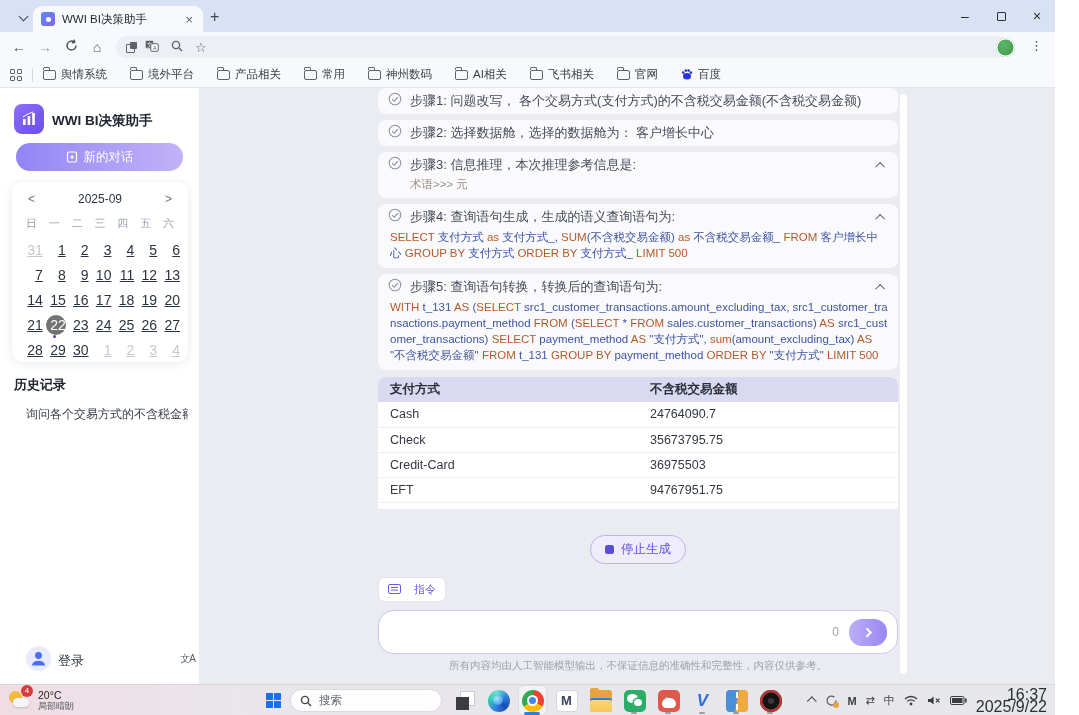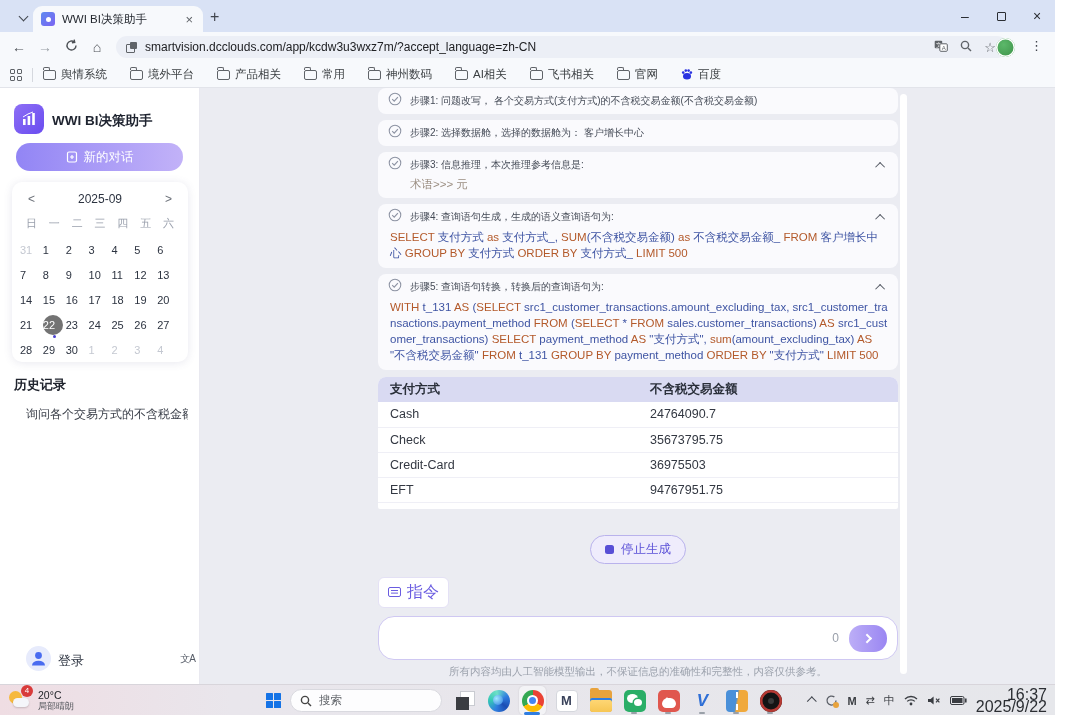--- a/index.html
+++ b/index.html
@@ -49,53 +49,53 @@
   .sidebar { position:absolute; left:0; top:0; bottom:0; width:200px; background:#fff; border-right:1px solid #e9e9f0; }
   .logo { position:absolute; left:14px; top:16px; width:30px; height:30px; border-radius:8px; background:linear-gradient(135deg,#8d6ff5,#6a4cf0); display:flex; align-items:center; justify-content:center; }
   .app-title { position:absolute; left:52px; top:24px; font-size:13.5px; font-weight:bold; color:#1f2430; }
   .new-chat { position:absolute; left:16px; top:55px; width:167px; height:28px; border-radius:14px; background:linear-gradient(90deg,#9285f5,#c2b2f8); display:flex; align-items:center; justify-content:center; gap:6px; color:#fff; font-size:12.5px; }
   .cal { position:absolute; left:12px; top:94px; width:176px; height:180px; background:#fff; border-radius:10px; box-shadow:0 1px 8px rgba(90,90,140,.14); padding:8px 8px 4px; }
   .cal-head { display:flex; align-items:center; justify-content:space-between; padding:0 8px; height:18px; }
   .cal-arrow { font-size:12px; color:#6b7078; }
   .cal-month { font-size:12px; color:#2c3340; }
   .cal-grid { display:grid; grid-template-columns:repeat(7,1fr); margin-top:6px; }
   .wd { text-align:center; font-size:11px; color:#9aa0ad; height:18px; line-height:18px; }
-  .day { position:relative; text-align:left; font-size:11px; color:#2c3340; height:25px; line-height:25px; }
+  .day { position:relative; text-align:right; font-size:14px; color:#2c3340; height:25px; line-height:25px;text-decoration:underline; }
   .day.muted { color:#c4c8d1; }
   .day.selected span { display:inline-block; width:20px; height:20px; line-height:20px; border-radius:50%; background:#737373; color:#fff; }
   .day.selected::after { content:""; position:absolute; left:50%; bottom:0px; width:3px; height:3px; margin-left:-1.5px; border-radius:50%; background:#4b42cf; }
   .hist-title { position:absolute; left:14px; top:288px; font-size:13px; font-weight:bold; color:#20242e; }
   .hist-item { position:absolute; left:26px; top:318px; width:162px; font-size:12px; color:#3a3f49; white-space:nowrap; overflow:hidden; }
   .side-bottom { position:absolute; left:12px; bottom:10px; width:100%; height:28px; }
   .login-avatar { position:absolute; left:14px; top:0; width:25px; height:25px; border-radius:50%; background:#e7ebfc; }
   .login-label { position:absolute; left:46px; top:6px; font-size:13px; color:#2c3340; }
   .lang-ic { position:absolute; right:16px; top:6px; font-size:10px; color:#555b66; letter-spacing:-1px; }
 
   .main { position:absolute; left:200px; right:0; top:0; bottom:0; }
   .content { position:absolute; left:178px; top:0; width:520px; }
   .scrollstrip { position:absolute; left:700px; top:6px; bottom:10px; width:7px; background:#fff; border-radius:4px; }
 
   .step-card { background:#fafafd; border-radius:8px; padding:4px 10px; margin-bottom:6px; }
   .step-head { display:flex; align-items:center; gap:8px; min-height:15px; }
-  .step-title { flex:1; font-size:10px; color:#454b57; }
+  .step-title { flex:1; font-size:13px; color:#454b57; }
   .step-chev { width:7px; height:7px; border-left:1.5px solid #555a64; border-top:1.5px solid #555a64; transform:rotate(45deg) translateY(2px); margin-right:3px; }
   .step-note { margin:3px 0 2px 22px; font-size:11.5px; color:#9b8e82; }
   .step-sql { margin:3px 0 3px 2px; font-size:11.5px; line-height:16px; word-break:break-all; }
   .tk-k { color:#b3592a; } .tk-t { color:#3e54a3; }
 
   .result-table { margin-top:7px; background:#fff; border-radius:8px 8px 0 0; overflow:hidden; width:100%; border-collapse:collapse; }
   .result-table th { background:#d9daf2; font-size:12.5px; font-weight:bold; color:#2a2f3a; text-align:left; height:25px; padding:0 12px; }
   .result-table td { font-size:12.5px; color:#333842; height:25px; padding:0 12px; border-bottom:1px solid #efeff6; }
   .table-tail { background:#fff; height:6px; border-radius:0 0 2px 2px; }
 
   .stop-row { margin-top:26px; text-align:center; }
   .stop-btn { display:inline-flex; align-items:center; gap:7px; padding:5px 14px; border-radius:15px; border:1px solid #b9b2ec; background:#efecfc; color:#5a4fd7; font-size:12.5px; }
   .stop-ic { width:9px; height:9px; border-radius:2.5px; background:#584fd6; }
   .cmd-row { margin-top:13px; }
-  .cmd-btn { display:inline-flex; align-items:center; gap:6px; padding:4px 9px; border-radius:6px; border:1px solid #e4e1f5; background:#fff; color:#6a5ce0; font-size:16px; }
+  .cmd-btn { display:inline-flex; align-items:center; gap:13px; padding:4px 9px; border-radius:6px; border:1px solid #e4e1f5; background:#fff; color:#6a5ce0; font-size:11px; }
   .cmd-ic { width:13px; height:10px; border:1.3px solid #6a5ce0; border-radius:2px; position:relative; }
   .cmd-ic::after { content:""; position:absolute; left:2px; top:2px; width:7px; height:1.2px; background:#6a5ce0; box-shadow:0 2.6px 0 #6a5ce0; }
   .input-wrap { margin-top:8px; position:relative; height:44px; border:1.5px solid #cfc8f2; border-radius:16px; background:#fff; }
   .chat-input { position:absolute; left:14px; top:6px; right:110px; bottom:6px; font-size:12.5px; color:#333; outline:none; }
   .counter { position:absolute; right:58px; top:14px; font-size:12px; color:#9aa0ab; }
   .send-btn { position:absolute; right:10px; top:8px; width:38px; height:27px; border-radius:13px; background:linear-gradient(90deg,#bcaef7,#9a86f2); display:flex; align-items:center; justify-content:center; }
   .send-chev { width:7px; height:7px; border-right:2px solid #fff; border-top:2px solid #fff; transform:rotate(45deg) translate(-1px,1px); }
   .disclaimer { margin-top:5px; text-align:center; font-size:10.5px; color:#9ba1ac; }
 
   
@@ -176,21 +176,20 @@
     <span class="nav-ic dim">→</span>
     <span class="nav-ic">
       <svg width="13" height="13" viewBox="0 0 13 13">
           <path d="M11 6.5 a4.5 4.5 0 1 1 -1.6-3.4" fill="none" stroke="#4d5156" stroke-width="1.4"></path>
           <path d="M9.2 0.6 l0.5 2.8 -2.8 0.4" fill="none" stroke="#4d5156" stroke-width="1.4"></path>
         </svg>
     </span>
     <span class="nav-ic">⌂</span>
     <div class="addr">
       <span class="site-ic"></span>
-      <span class="url">smartvision.dcclouds.com/app/kcdw3u3wxz7m/?accept_language=zh-CN</span>
       <span class="addr-right">
         <span>
           <svg width="14" height="12" viewBox="0 0 14 12">
               <rect x="0.7" y="0.7" width="7.5" height="7.5" rx="1" fill="#5f6368"></rect>
               <text x="2" y="7" font-size="6" fill="#fff">文</text>
               <rect x="5.8" y="3.8" width="7.5" height="7.5" rx="1" fill="#fff" stroke="#5f6368"></rect>
               <text x="7.8" y="10" font-size="6" fill="#5f6368">A</text>
             </svg>
         </span>
         <span>

